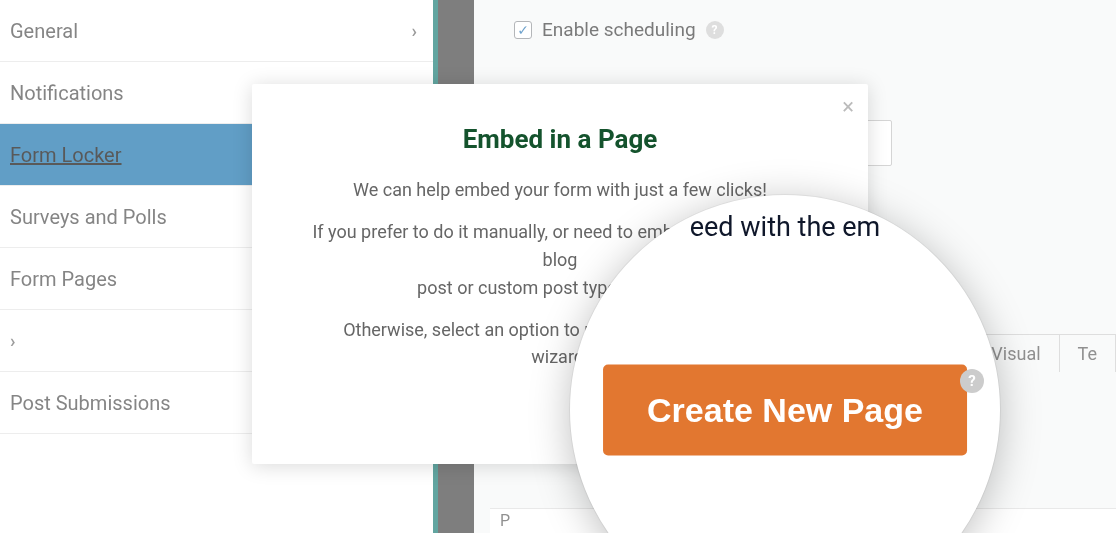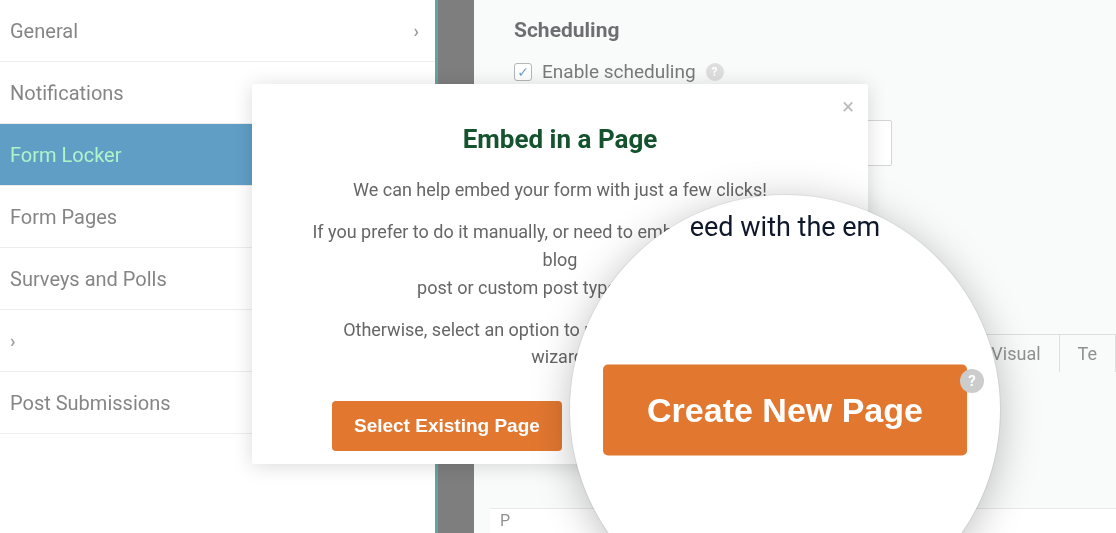--- a/index.html
+++ b/index.html
@@ -1,22 +1,22 @@
 <!DOCTYPE html>
 <html><head>
 <meta charset="utf-8">
 <style>
   * { box-sizing: border-box; margin: 0; padding: 0; }
   html, body { width: 1116px; height: 533px; overflow: hidden; font-family: -apple-system, BlinkMacSystemFont, "Segoe UI", Roboto, "Helvetica Neue", Arial, sans-serif; background: #f1f1f1; }
   .app { position: relative; width: 1116px; height: 533px; }
 
   
-  .sidebar { position: absolute; left: 0; top: 0; width: 438px; height: 533px; background: #fff; border-right: 3px solid #0f766e; }
+  .sidebar { position: absolute; left: 0; top: 0; width: 438px; height: 533px; background: #fff; border-right: 5px solid #0f766e; }
   .sidebar-item { display: flex; align-items: center; justify-content: space-between; height: 62px; padding: 0 16px 0 10px; border-bottom: 1px solid #e4e4e4; font-size: 20px; color: #444; cursor: pointer; }
-  .sidebar-item.active { background: #0d6aa8; color: #86efac; }
+  .sidebar-item.active { background: #0d6aa8; color: #000000; text-decoration: underline; }
   .chev { font-size: 18px; color: #666; font-weight: 600; }
 
   
   .dark-strip { position: absolute; left: 438px; top: 0; width: 36px; height: 533px; background: #3a3a3a; }
 
   
   .content { position: absolute; left: 474px; top: 0; right: 0; height: 533px; background: #f6f7f7; padding: 18px 20px 0 40px; }
   .sched-title { font-size: 21px; font-weight: 700; color: #1d2327; margin-bottom: 18px; }
   .sched-row { display: flex; align-items: center; gap: 10px; font-size: 19px; color: #333; }
   .checkbox { width: 18px; height: 18px; border: 1px solid #8c8f94; border-radius: 3px; background: #fff; display: inline-flex; align-items: center; justify-content: center; color: #2271b1; font-size: 14px; }
@@ -57,38 +57,37 @@
       <span>General</span>
       <span class="chev">›</span>
     </div>
     <div class="sidebar-item">
       <span>Notifications</span>
     </div>
     <div class="sidebar-item active">
       <span>Form Locker</span>
     </div>
     <div class="sidebar-item">
-      <span>Form Pages</span>
+      <span>Surveys and Polls</span>
     </div>
     <div class="sidebar-item">
-      <span>Surveys and Polls</span>
+      <span>Form Pages</span>
     </div>
     <div class="sidebar-item">
       <span class="chev">›</span>
     </div>
     <div class="sidebar-item">
       <span>Post Submissions</span>
       <span class="chev">›</span>
     </div>
   </div>
 
   <div class="dark-strip"></div>
 
   <div class="content">
-    <div class="sched-title">Scheduling</div>
     <div class="sched-row">
       <span class="checkbox">✓</span>
       <span>Enable scheduling</span>
       <span class="help-icon">?</span>
     </div>
   </div>
   <div class="input-outline"></div>
 
   <div class="tabs-row">
     <div class="tab">Visual</div>
@@ -105,24 +104,20 @@
     <div class="modal-title">Embed in a Page</div>
     <div class="modal-text">We can help embed your form with just a few clicks!</div>
     <div class="modal-text">
       <span>If you prefer to do it manually, or need to embed your form in a blog</span><br>
       <span>post or custom post type, </span><a href="#">check out</a>
     </div>
     <div class="modal-text">
       <span>Otherwise, select an option to proceed with the embed</span><br>
       <span>wizard.</span>
     </div>
-    <div class="modal-actions">
-      <button class="btn">Select Existing Page</button>
-      <button class="btn">Create New Page</button>
-    </div>
   </div>
 
   <div class="zoom">
     <div class="zoom-inner">
       <div class="zoom-text-top">eed with the em</div>
       <button class="zoom-btn">Create New Page</button>
       <span class="zoom-help">?</span>
     </div>
   </div>
 

